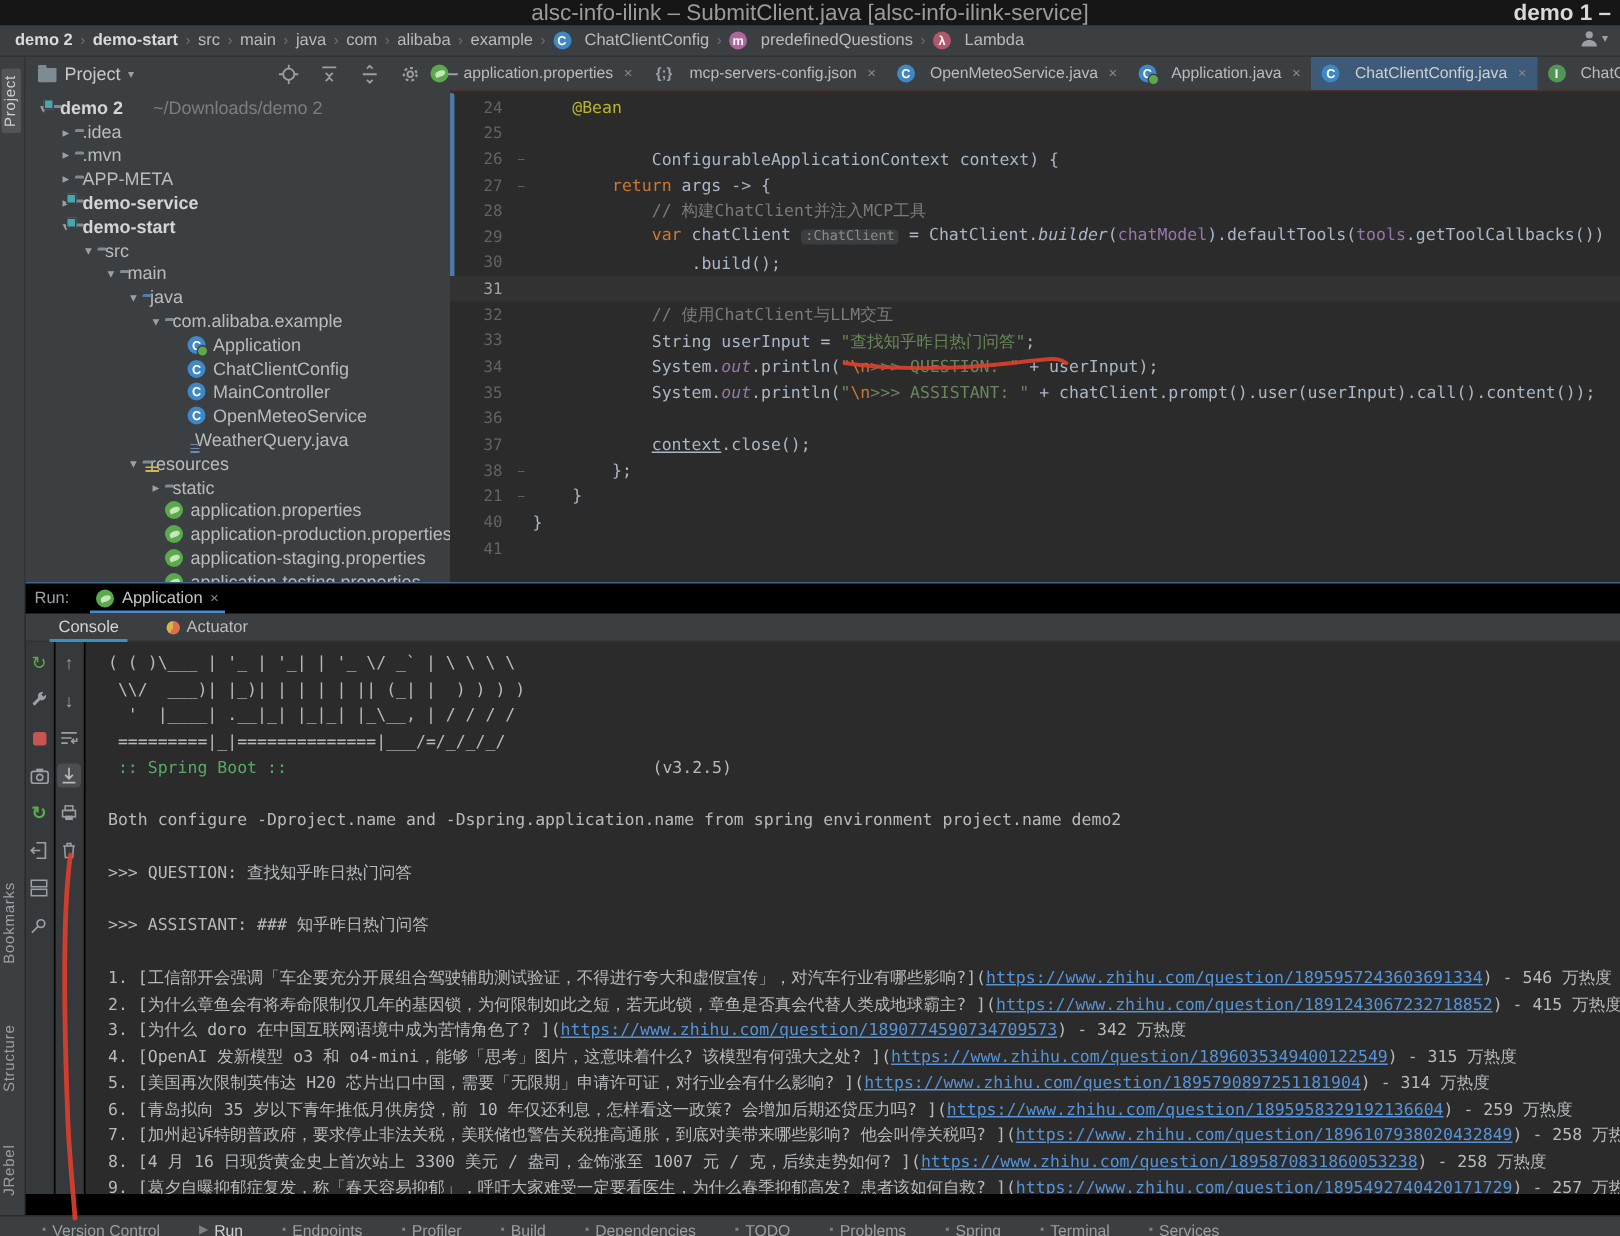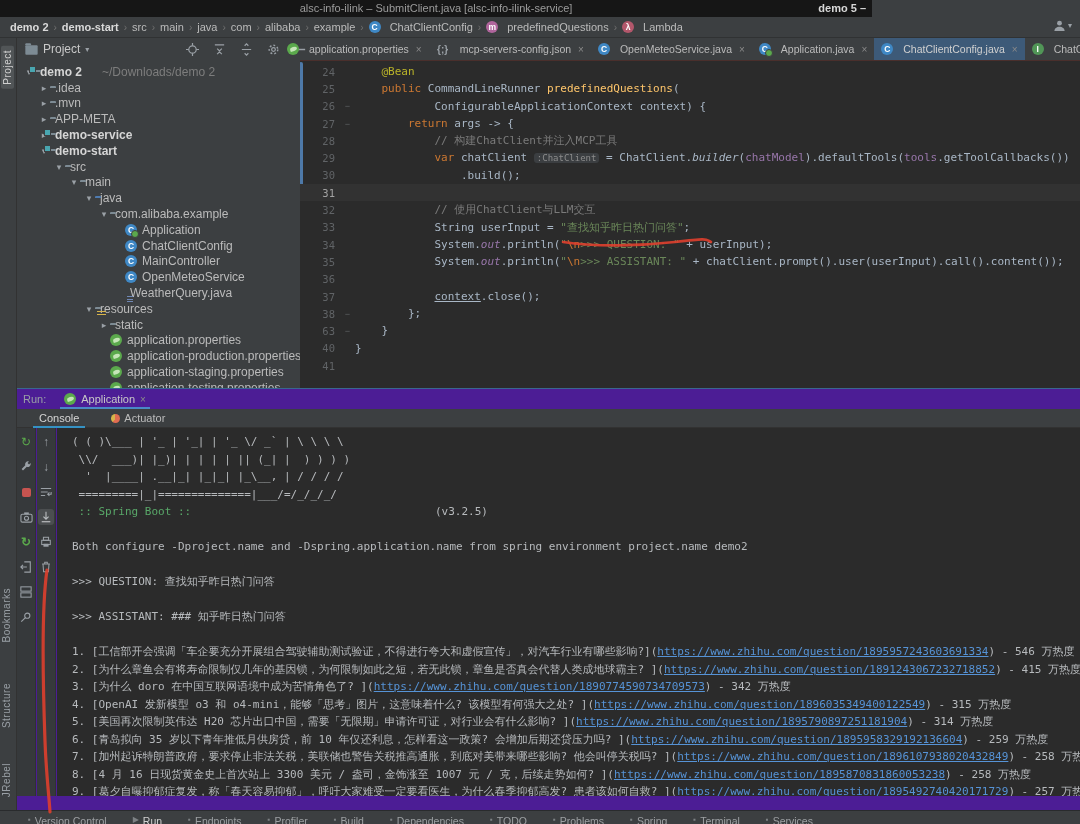--- a/index.html
+++ b/index.html
@@ -1,22 +1,22 @@
 <!DOCTYPE html>
 <html><head>
 <meta charset="utf-8">
 <style>
   * { margin:0; padding:0; box-sizing:border-box; }
   html,body { width:1080px; height:824px; overflow:hidden; background:#2b2b2b;
     font-family:"Liberation Sans", sans-serif; }
   .app { position:relative; width:1080px; height:824px; background:#3c3f41; overflow:hidden; }
 
   
-  .titlebar { position:absolute; left:0; top:0; width:872px; height:17px; background:#161616;
-    color:#9b9b9b; font-size:11px; text-align:center; line-height:17px; }
+  .titlebar { position:absolute; left:0; top:0; width:1080px; height:17px; background:#161616;
+    color:#9b9b9b; font-size:15px; text-align:center; line-height:17px; }
   .tb-right { position:absolute; right:6px; top:0; color:#d8d8d8; font-weight:bold; }
 
   
   .crumbbar { position:absolute; left:0; top:17px; width:1080px; height:21px; background:#3c3f41;
     border-bottom:1px solid #303233; display:flex; align-items:center; padding-left:10px; }
   .crumbs { display:flex; align-items:center; gap:3px; font-size:11px; color:#bbbbbb; white-space:nowrap; }
   .crumb { display:flex; align-items:center; gap:4px; }
   .crumb.bold { font-weight:bold; color:#dadada; }
   .csep { color:#707070; font-size:10px; padding:0 2px; }
   .crumb-right { position:absolute; right:8px; top:2px; display:flex; align-items:center; gap:2px; color:#9aa0a6; }
@@ -90,21 +90,21 @@
   .ltext { font:11px/17.3px "DejaVu Sans Mono",monospace; white-space:pre; color:#a9b7c6; }
   .tk-pln { color:#a9b7c6; } .tk-kw { color:#cc7832; } .tk-ann { color:#bbb529; }
   .tk-mtd { color:#ffc66b; } .tk-str { color:#6a8759; } .tk-esc { color:#cc7832; }
   .tk-cmt { color:#7a7a7a; } .tk-fld { color:#9876aa; }
   .tk-fldi { color:#9876aa; font-style:italic; } .tk-itl { font-style:italic; color:#a9b7c6; }
   .tk-und { color:#a9b7c6; text-decoration:underline; }
   .tk-hint { color:#8c8c8c; background:#3b3e41; border-radius:3px; padding:0 3px; font-size:9px; }
   .tree-scrollbar { position:absolute; left:-1px; top:2px; width:4px; height:132px; background:#4e79a8; border-radius:2px; }
 
   
-  .runpanel { position:absolute; left:17px; top:388px; width:1063px; height:422px; background:#4c1d95;
+  .runpanel { position:absolute; left:17px; top:388px; width:1063px; height:422px; background:#000000;
     border-top:1px solid #39678f; }
   .run-header { position:absolute; left:0; top:0; width:100%; height:20px; display:flex; align-items:center; }
   .run-label { font-size:11px; color:#9aa0a6; margin-left:6px; }
   .run-tab { display:flex; align-items:center; gap:5px; margin-left:14px; font-size:11px; color:#c7c7c7;
     position:relative; height:20px; padding:0 4px; }
   .run-tab .underline { position:absolute; left:0; bottom:0; width:100%; height:2px; background:#4a88c7; }
   .tabs2 { position:absolute; left:0; top:20px; width:100%; height:19px; display:flex; align-items:center;
     border-bottom:1px solid #323232; background:#3c3f41; }
   .tab2 { position:relative; height:19px; display:flex; align-items:center; gap:4px; padding:0 10px;
     font-size:11px; color:#bbbbbb; margin-left:12px; }
@@ -141,21 +141,21 @@
   
   .overlay-svg { position:absolute; pointer-events:none; }
 </style>
 </head>
 <body>
 
 <div class="app">
 
   <div class="titlebar">
     <span>alsc-info-ilink – SubmitClient.java [alsc-info-ilink-service]</span>
-    <span class="tb-right">demo 5 –</span>
+    <span class="tb-right">demo 1 –</span>
   </div>
 
   <div class="crumbbar">
     <div class="crumbs" id="crumbs">
         <span class="crumb bold">
           <span>demo 2</span>
         </span>
         <span class="csep">›</span>
         <span class="crumb bold">
           <span>demo-start</span>
@@ -433,21 +433,20 @@
     <div class="tree-scrollbar"></div>
     <div class="code" id="code">
         <div class="eline">
           <span class="lnum">24</span>
           <span class="gmark"><span class="bean"></span></span>
           <span class="ltext">    <span class="tk-ann">@Bean</span></span>
         </div>
         <div class="eline">
           <span class="lnum">25</span>
           <span class="gmark"></span>
-          <span class="ltext">    <span class="tk-kw">public</span><span class="tk-pln"> CommandLineRunner </span><span class="tk-mtd">predefinedQuestions</span><span class="tk-pln">(</span></span>
         </div>
         <div class="eline">
           <span class="lnum">26</span>
           <span class="gmark">−</span>
           <span class="ltext">            <span class="tk-pln">ConfigurableApplicationContext context) {</span></span>
         </div>
         <div class="eline">
           <span class="lnum">27</span>
           <span class="gmark">−</span>
           <span class="ltext">        <span class="tk-kw">return</span><span class="tk-pln"> args -&gt; {</span></span>
@@ -501,21 +500,21 @@
           <span class="lnum">37</span>
           <span class="gmark"></span>
           <span class="ltext">            <span class="tk-und">context</span><span class="tk-pln">.close();</span></span>
         </div>
         <div class="eline">
           <span class="lnum">38</span>
           <span class="gmark">−</span>
           <span class="ltext">        <span class="tk-pln">};</span></span>
         </div>
         <div class="eline">
-          <span class="lnum">63</span>
+          <span class="lnum">21</span>
           <span class="gmark">−</span>
           <span class="ltext">    <span class="tk-pln">}</span></span>
         </div>
         <div class="eline">
           <span class="lnum">40</span>
           <span class="gmark"></span>
           <span class="ltext"><span class="tk-pln">}</span></span>
         </div>
         <div class="eline">
           <span class="lnum">41</span>

